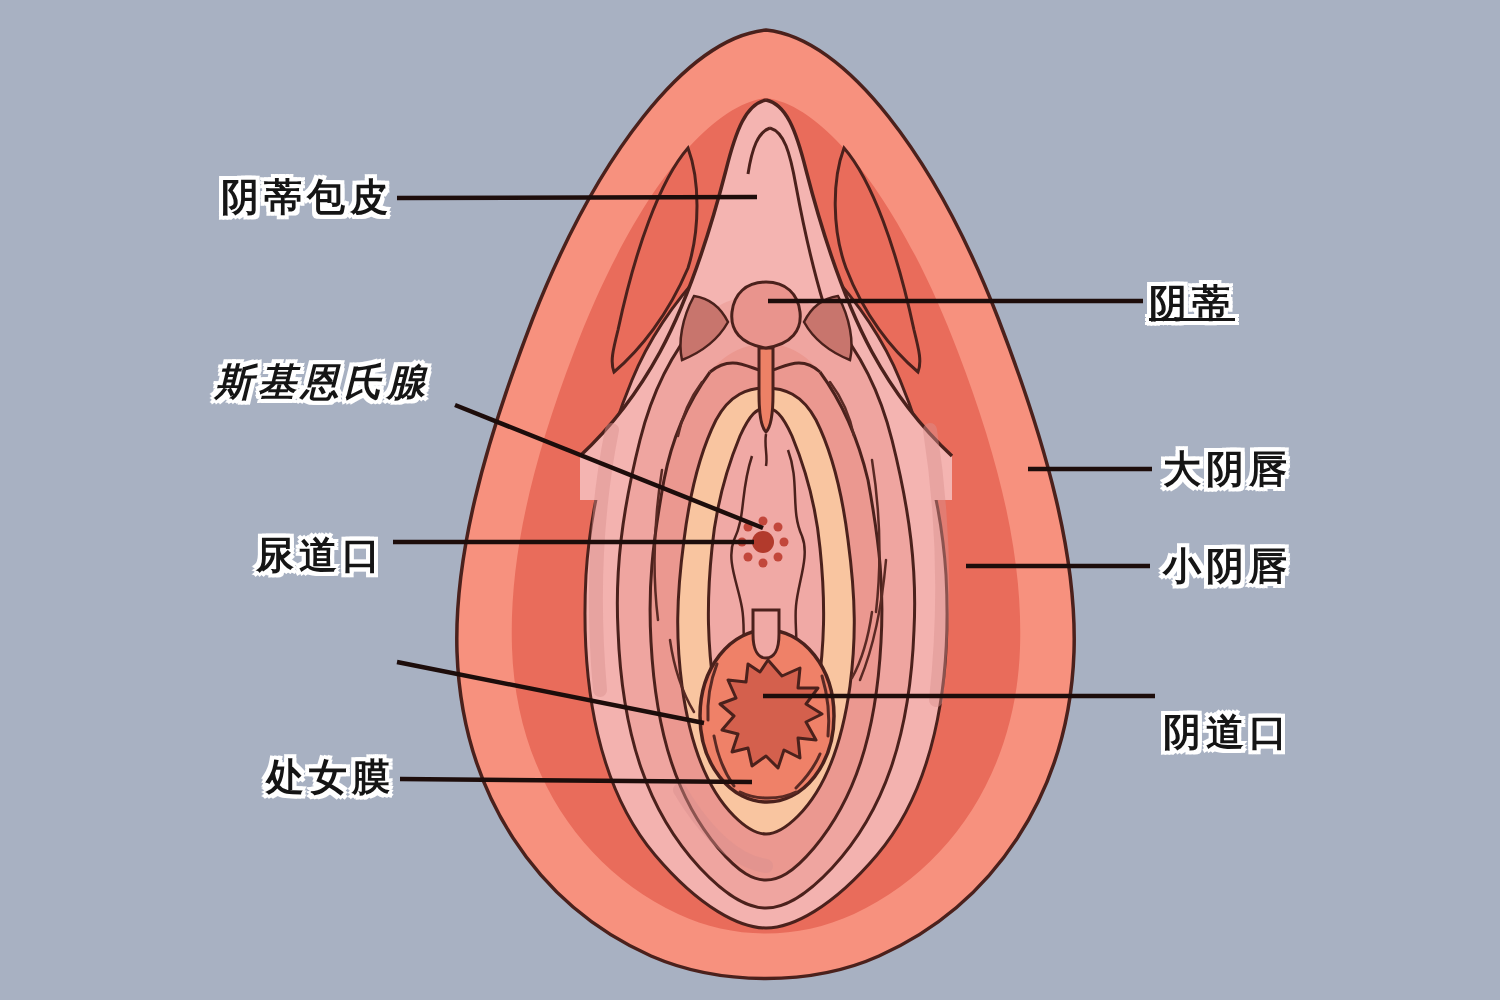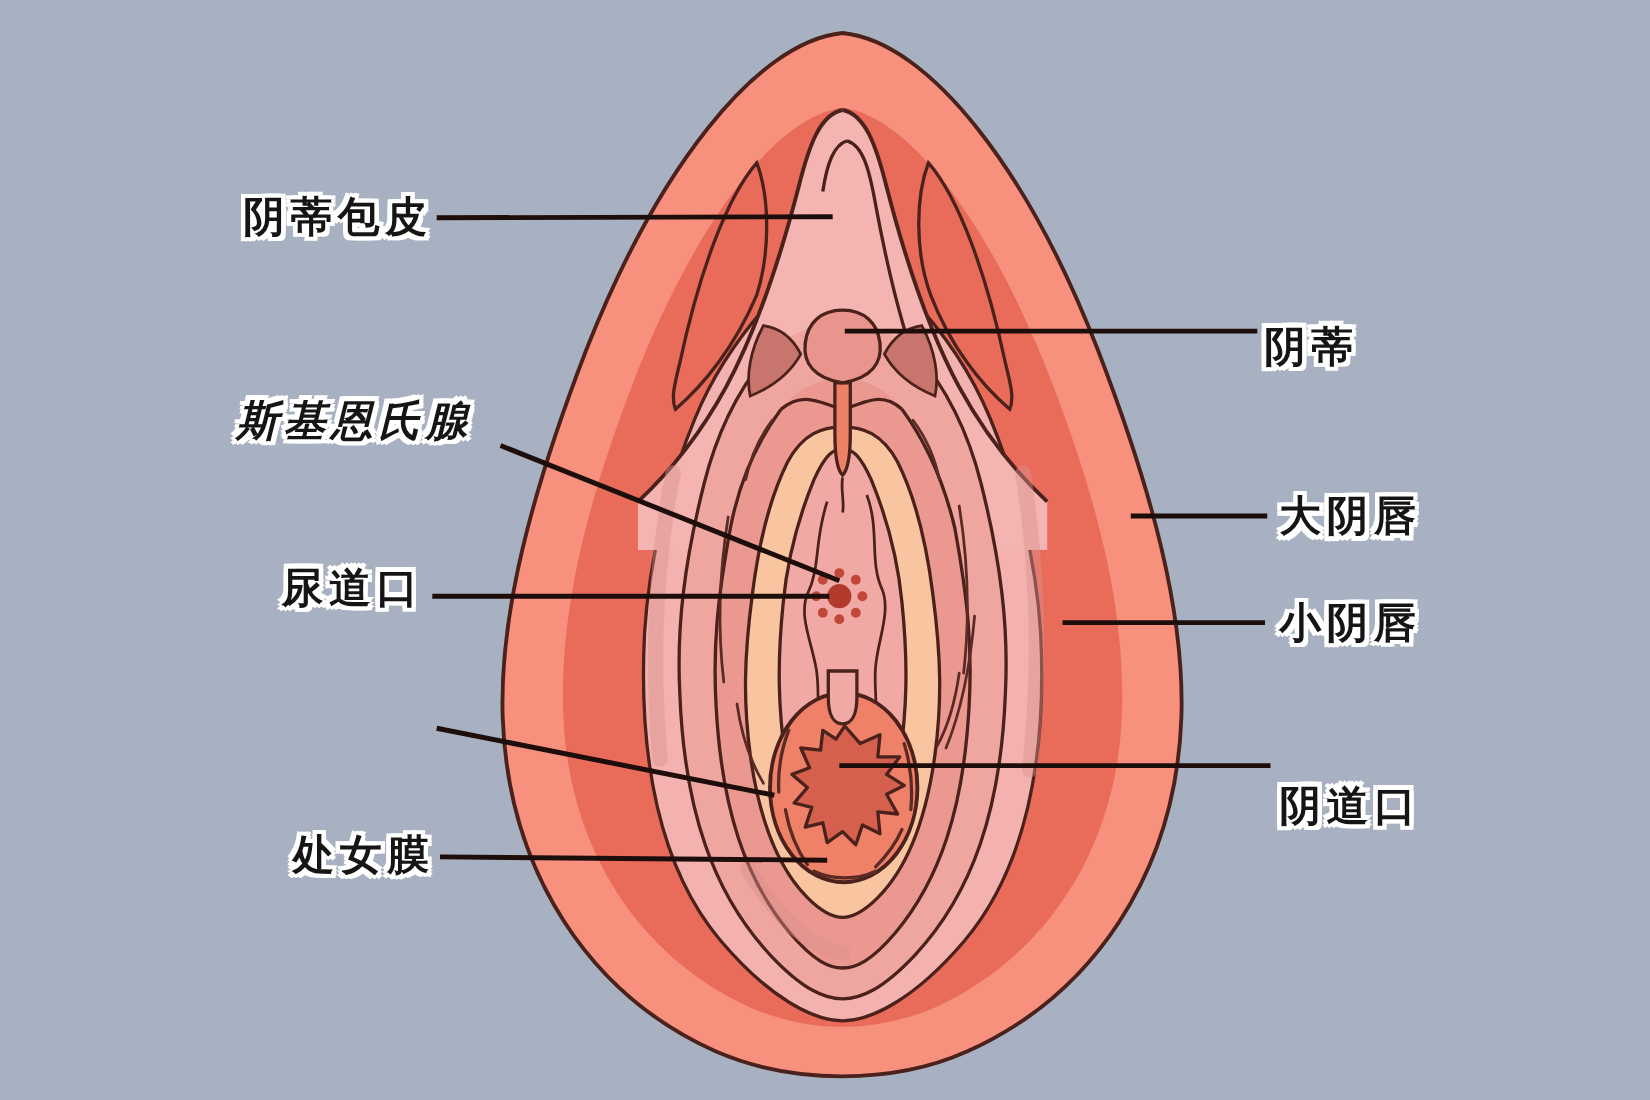--- a/index.html
+++ b/index.html
@@ -166,21 +166,21 @@
       <line x1="400" y1="779" x2="752" y2="782"></line>
       <line x1="768" y1="301" x2="1143" y2="301"></line>
       <line x1="1028" y1="469" x2="1152" y2="469"></line>
       <line x1="966" y1="566" x2="1150" y2="566"></line>
       <line x1="763" y1="696" x2="1155" y2="696"></line>
     </g>
   </svg>
 
   <div class="label" style="right:1107px;top:174px;">阴蒂包皮</div>
   <div class="label" style="right:1070px;top:359px;font-style:italic;">斯基恩氏腺</div>
-  <div class="label" style="right:1115px;top:511px;">尿道口</div>
+  <div class="label" style="right:1115px;top:532px;">尿道口</div>
   <div class="label" style="right:1105px;top:754px;">处女膜</div>
 
-  <div class="label" style="left:1149px;top:292px;">阴蒂</div>
+  <div class="label" style="left:1149px;top:280px;text-decoration:underline;">阴蒂</div>
   <div class="label" style="left:1163px;top:446px;text-align:right;">大阴唇</div>
   <div class="label" style="left:1163px;top:543px;">小阴唇</div>
   <div class="label" style="left:1163px;top:709px;">阴道口</div>
 
 </div>
 
 </body></html>

